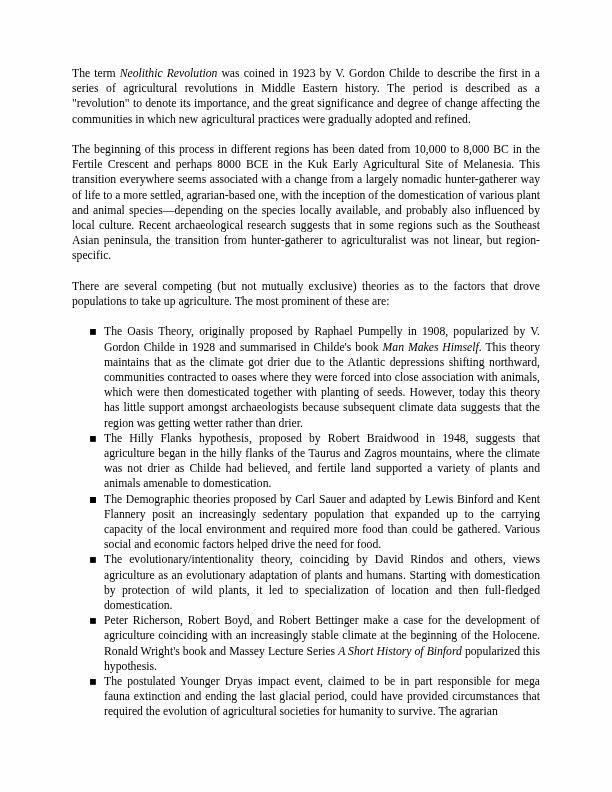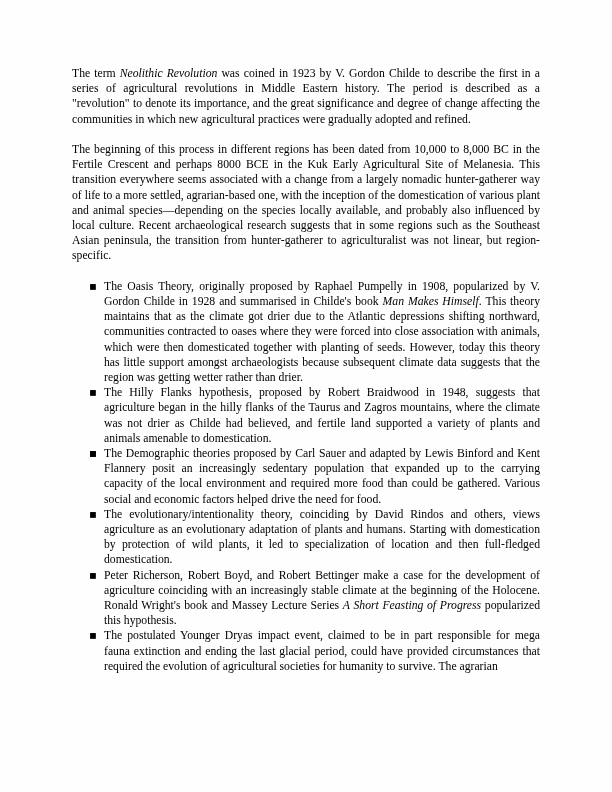--- a/index.html
+++ b/index.html
@@ -65,39 +65,40 @@
 </head>
 <body>
 
 <div class="page">
   <div class="doc-body">
 
     <p class="para"><span>The term </span><span class="italic">Neolithic Revolution</span><span> was coined in 1923 by V. Gordon Childe to describe the first in a series of agricultural revolutions in Middle Eastern history. The period is described as a "revolution" to denote its importance, and the great significance and degree of change affecting the communities in which new agricultural practices were gradually adopted and refined.</span></p>
 
     <p class="para">The beginning of this process in different regions has been dated from 10,000 to 8,000 BC in the Fertile Crescent and perhaps 8000 BCE in the Kuk Early Agricultural Site of Melanesia. This transition everywhere seems associated with a change from a largely nomadic hunter-gatherer way of life to a more settled, agrarian-based one, with the inception of the domestication of various plant and animal species—depending on the species locally available, and probably also influenced by local culture. Recent archaeological research suggests that in some regions such as the Southeast Asian peninsula, the transition from hunter-gatherer to agriculturalist was not linear, but region-specific.</p>
 
+    <p class="para">There are several competing (but not mutually exclusive) theories as to the factors that drove populations to take up agriculture. The most prominent of these are:</p>
 
     <ul class="theory-list">
       <li>
         <span class="bullet-marker">▪</span><span>The Oasis Theory, originally proposed by Raphael Pumpelly in 1908, popularized by V. Gordon Childe in 1928 and summarised in Childe's book </span><span class="italic">Man Makes Himself</span><span>. This theory maintains that as the climate got drier due to the Atlantic depressions shifting northward, communities contracted to oases where they were forced into close association with animals, which were then domesticated together with planting of seeds. However, today this theory has little support amongst archaeologists because subsequent climate data suggests that the region was getting wetter rather than drier.</span>
       </li>
       <li>
         <span class="bullet-marker">▪</span><span>The Hilly Flanks hypothesis, proposed by Robert Braidwood in 1948, suggests that agriculture began in the hilly flanks of the Taurus and Zagros mountains, where the climate was not drier as Childe had believed, and fertile land supported a variety of plants and animals amenable to domestication.</span><span class="italic"></span><span></span>
       </li>
       <li>
         <span class="bullet-marker">▪</span><span class="italic"></span><span></span>
       </li>
       <li>
         <span class="bullet-marker">▪</span><span>The Demographic theories proposed by Carl Sauer and adapted by Lewis Binford and Kent Flannery posit an increasingly sedentary population that expanded up to the carrying capacity of the local environment and required more food than could be gathered. Various social and economic factors helped drive the need for food.</span><span class="italic"></span><span></span>
       </li>
       <li>
         <span class="bullet-marker">▪</span><span>The evolutionary/intentionality theory, coinciding by David Rindos and others, views agriculture as an evolutionary adaptation of plants and humans. Starting with domestication by protection of wild plants, it led to specialization of location and then full-fledged domestication.</span><span class="italic"></span><span></span>
       </li>
       <li>
-        <span class="bullet-marker">▪</span><span>Peter Richerson, Robert Boyd, and Robert Bettinger make a case for the development of agriculture coinciding with an increasingly stable climate at the beginning of the Holocene. Ronald Wright's book and Massey Lecture Series </span><span class="italic">A Short Feasting of Progress</span><span> popularized this hypothesis.</span>
+        <span class="bullet-marker">▪</span><span>Peter Richerson, Robert Boyd, and Robert Bettinger make a case for the development of agriculture coinciding with an increasingly stable climate at the beginning of the Holocene. Ronald Wright's book and Massey Lecture Series </span><span class="italic">A Short History of Binford</span><span> popularized this hypothesis.</span>
       </li>
       <li>
         <span class="bullet-marker">▪</span><span>The postulated Younger Dryas impact event, claimed to be in part responsible for mega fauna extinction and ending the last glacial period, could have provided circumstances that required the evolution of agricultural societies for humanity to survive. The agrarian</span><span class="italic"></span><span></span>
       </li>
     </ul>
 
   </div>
 </div>
 
 </body></html>

